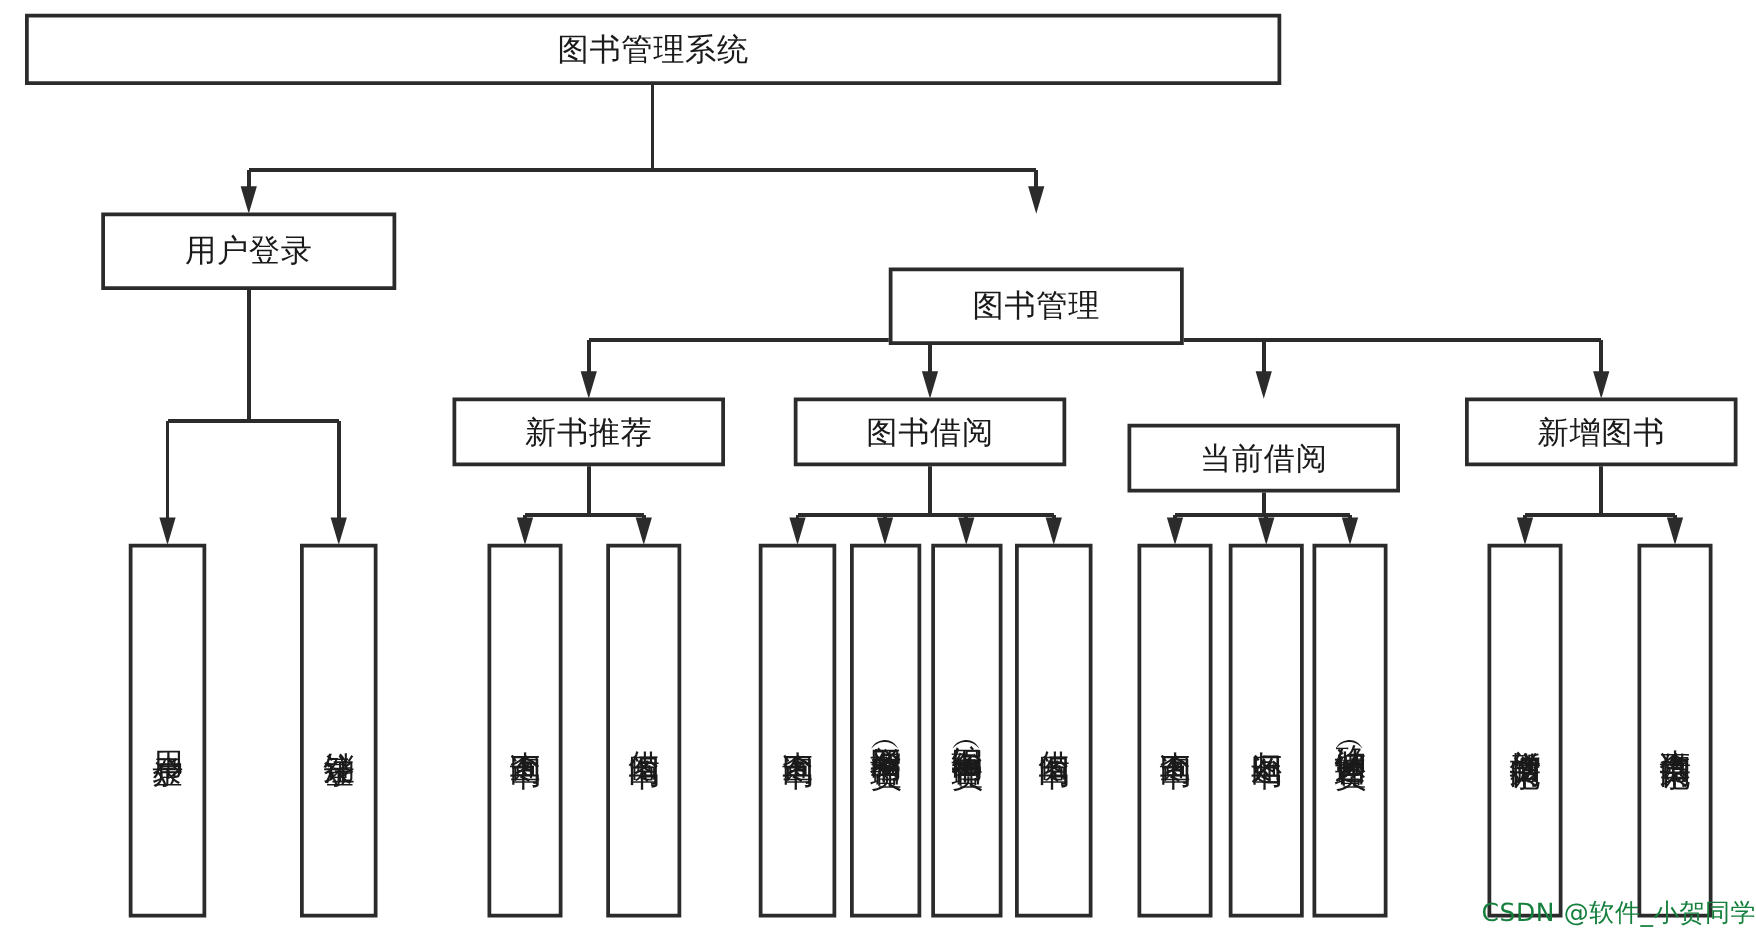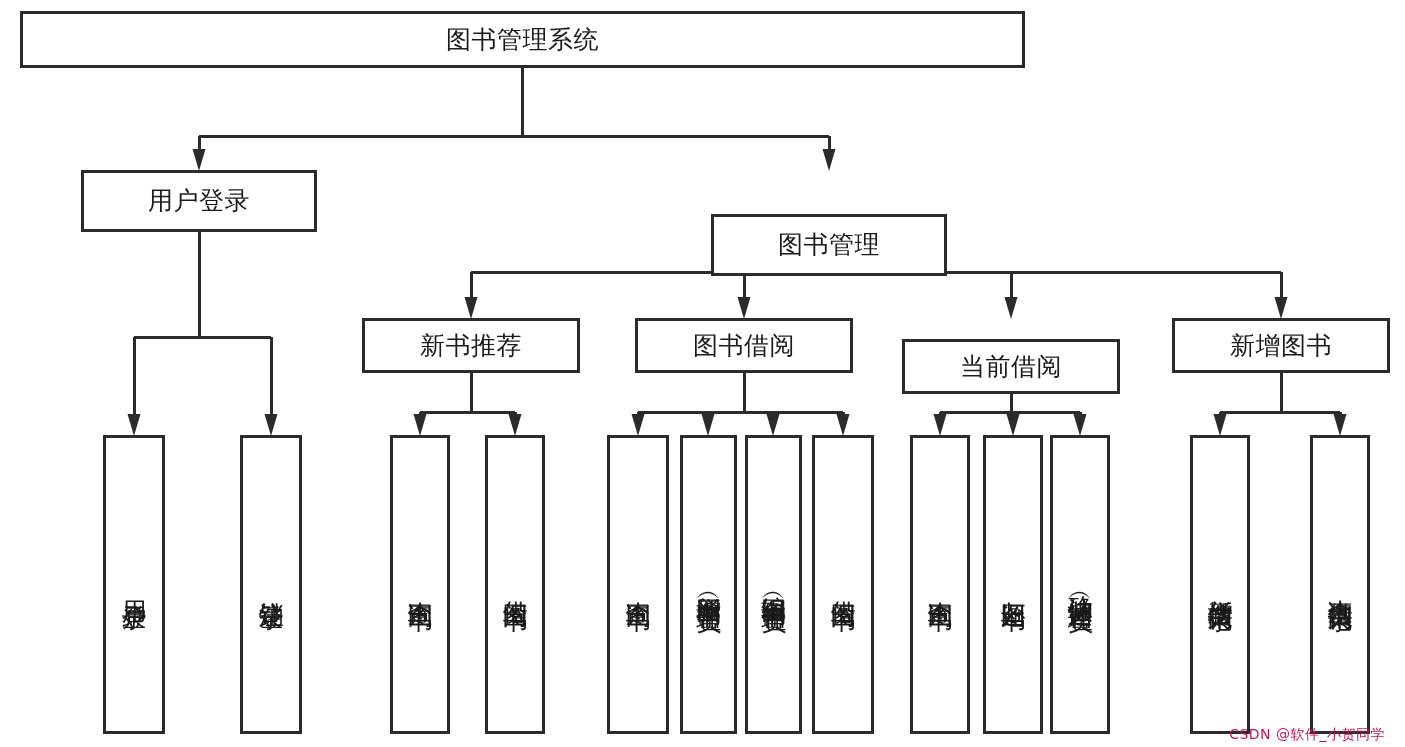--- a/index.html
+++ b/index.html
@@ -54,24 +54,24 @@
     writing-mode: vertical-rl;
     text-orientation: upright;
     display: block;
     white-space: nowrap;
   }
   .node.root {
     border-width: 3px;
   }
   .watermark {
     position: absolute;
-    right: 20px;
+    right: 0;
     bottom: 3px;
-    font-size: 14px;
-    color: #be185d;
+    font-size: 20px;
+    color: #15803d;
     letter-spacing: 0.5px;
     z-index: 5;
     white-space: nowrap;
   }
 </style>
 </head>
 <body>
 
 <div id="canvas">
 

